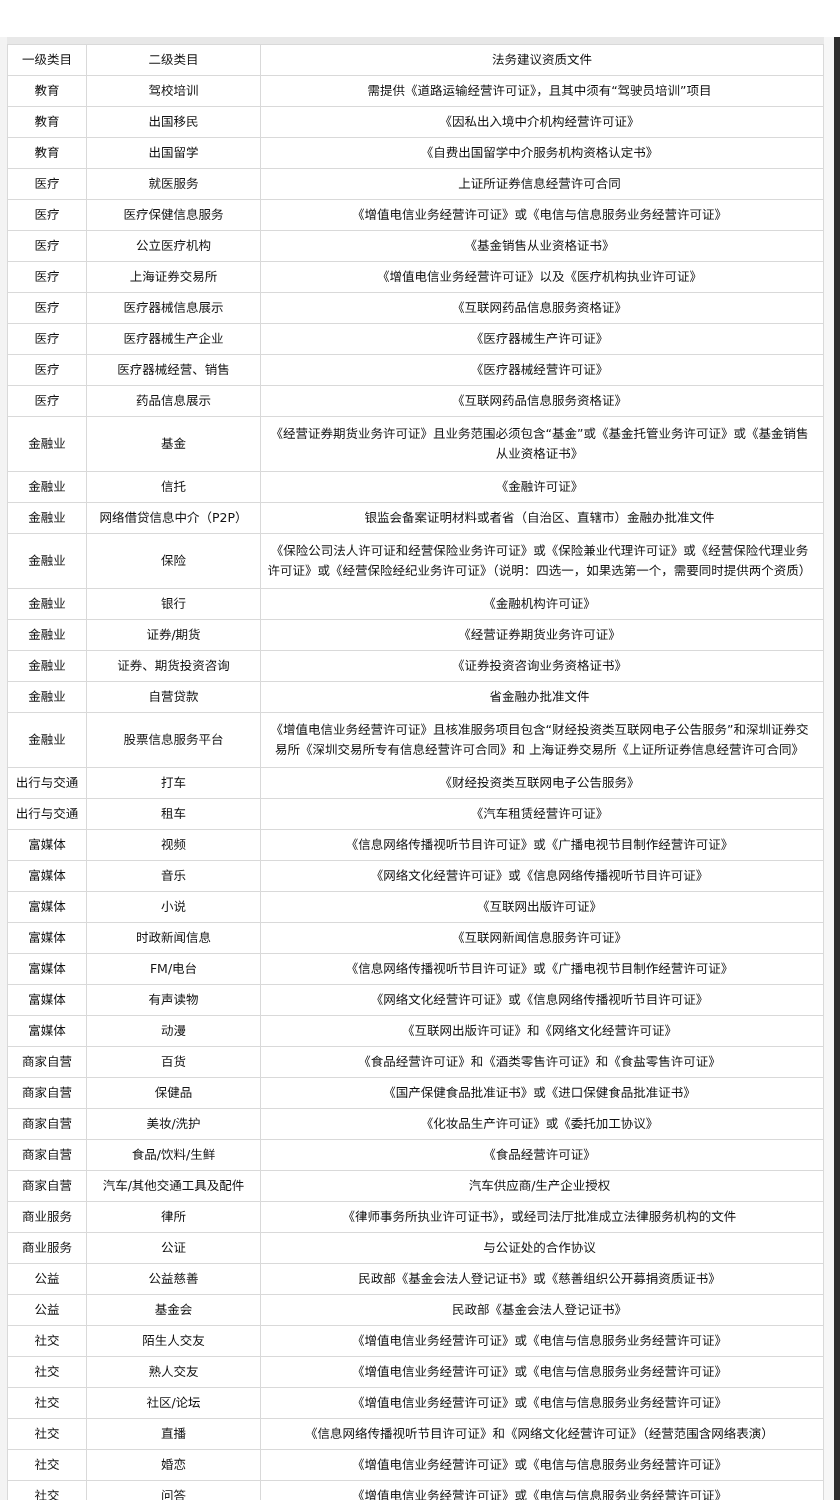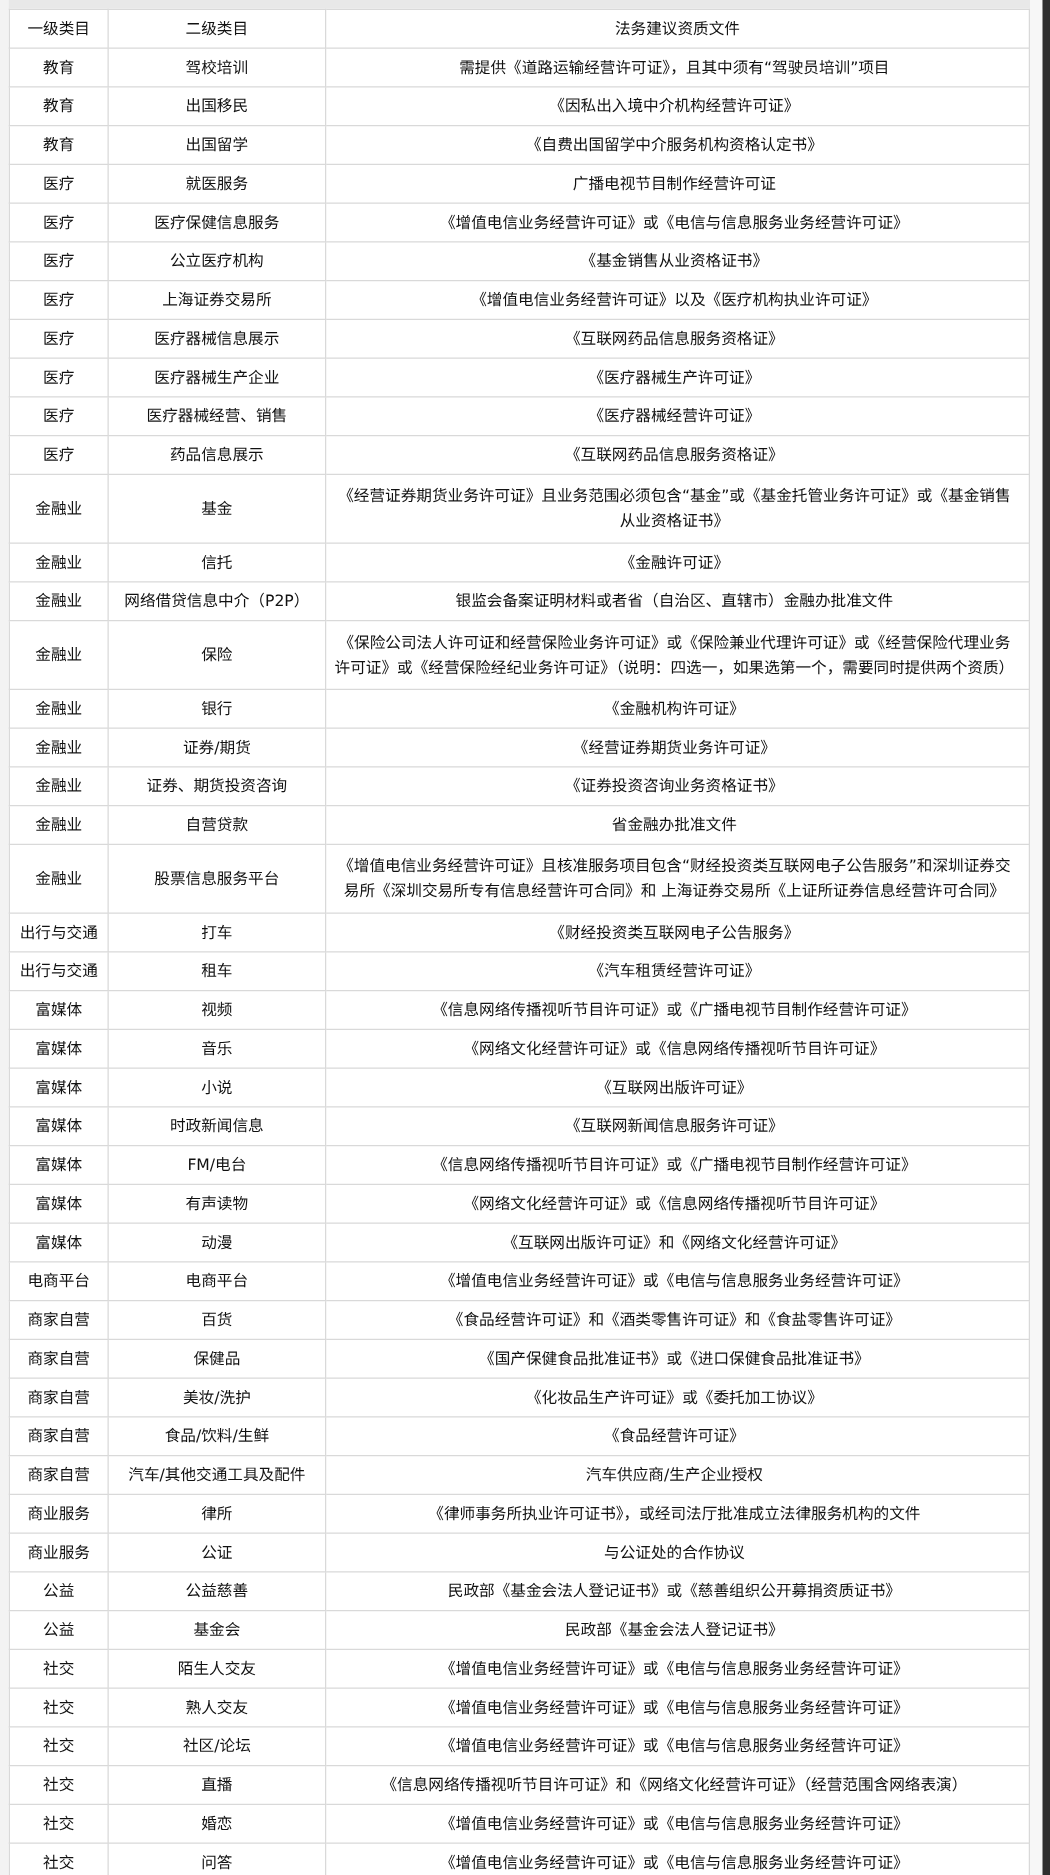--- a/index.html
+++ b/index.html
@@ -16,20 +16,21 @@
     color: #000000;
   }
 
   
   #page {
     position: relative;
     width: 840px;
     height: 1288px;
     background: #ffffff;
     box-sizing: border-box;
+    margin-top: 37px;
   }
 
   
   .gutter-top {
     position: absolute;
     left: 0; top: 0;
     width: 840px; height: 7px;
     background: #e8e8e8;
   }
   .gutter-left {
@@ -144,21 +145,21 @@
             <td class="doc">《因私出入境中介机构经营许可证》</td>
           </tr>
           <tr>
             <td class="cat1">教育</td>
             <td class="cat2">出国留学</td>
             <td class="doc">《自费出国留学中介服务机构资格认定书》</td>
           </tr>
           <tr>
             <td class="cat1">医疗</td>
             <td class="cat2">就医服务</td>
-            <td class="doc">广播电视节目制作经营许可证</td>
+            <td class="doc">上证所证券信息经营许可合同</td>
           </tr>
           <tr>
             <td class="cat1">医疗</td>
             <td class="cat2">医疗保健信息服务</td>
             <td class="doc">《增值电信业务经营许可证》或《电信与信息服务业务经营许可证》</td>
           </tr>
           <tr>
             <td class="cat1">医疗</td>
             <td class="cat2">公立医疗机构</td>
             <td class="doc">《基金销售从业资格证书》</td>
@@ -272,25 +273,20 @@
             <td class="cat1">富媒体</td>
             <td class="cat2">有声读物</td>
             <td class="doc">《网络文化经营许可证》或《信息网络传播视听节目许可证》</td>
           </tr>
           <tr>
             <td class="cat1">富媒体</td>
             <td class="cat2">动漫</td>
             <td class="doc">《互联网出版许可证》和《网络文化经营许可证》</td>
           </tr>
           <tr>
-            <td class="cat1">电商平台</td>
-            <td class="cat2">电商平台</td>
-            <td class="doc">《增值电信业务经营许可证》或《电信与信息服务业务经营许可证》</td>
-          </tr>
-          <tr>
             <td class="cat1">商家自营</td>
             <td class="cat2">百货</td>
             <td class="doc">《食品经营许可证》和《酒类零售许可证》和《食盐零售许可证》</td>
           </tr>
           <tr>
             <td class="cat1">商家自营</td>
             <td class="cat2">保健品</td>
             <td class="doc">《国产保健食品批准证书》或《进口保健食品批准证书》</td>
           </tr>
           <tr>

